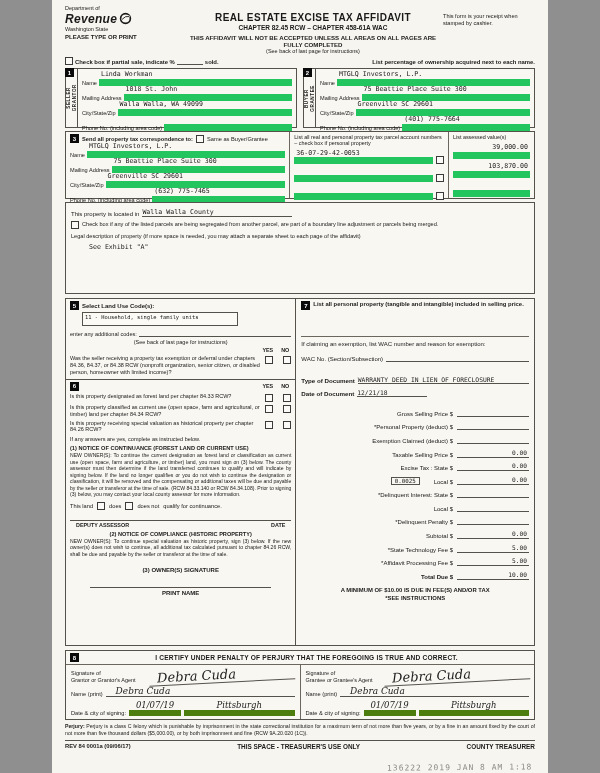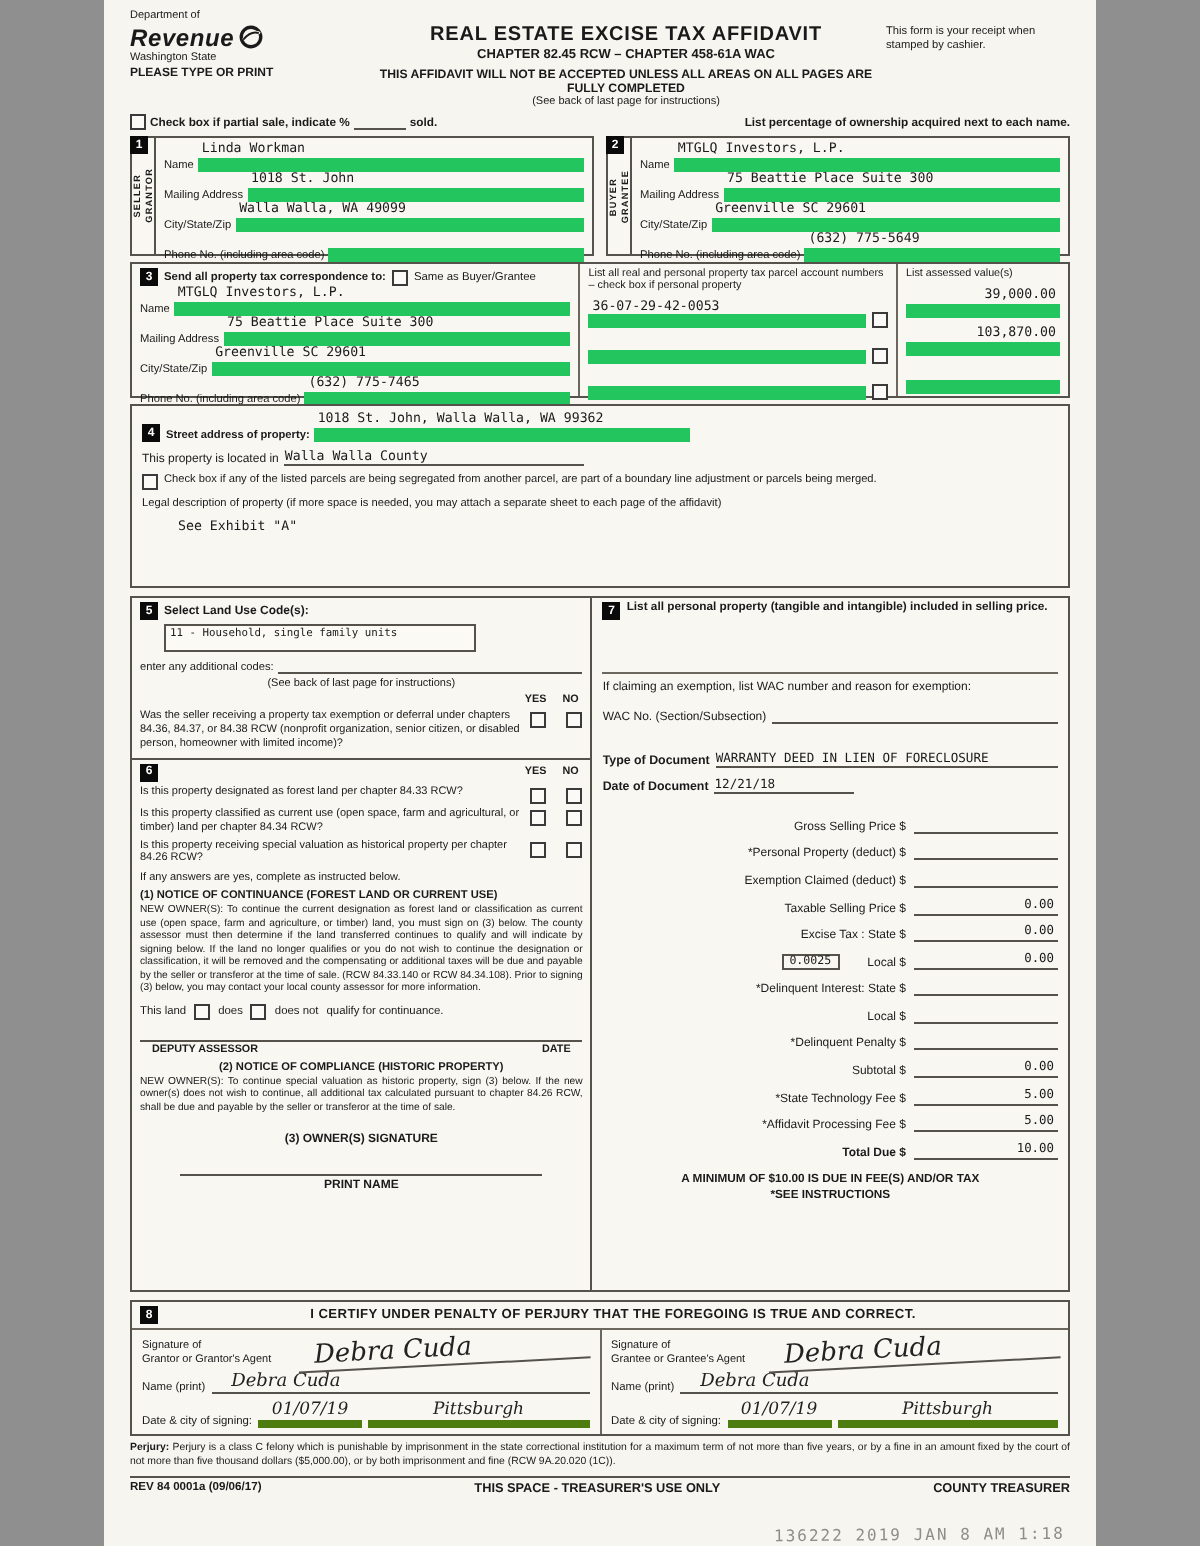--- a/index.html
+++ b/index.html
@@ -98,21 +98,21 @@
   .cert{flex:1;text-align:center;font-size:6.6px;font-weight:bold;letter-spacing:.2px}
   .halves{display:flex}
   .half{flex:1;padding:2px 5px 3px 5px}
   .half+.half{border-left:1px solid #6b675f}
   .sigrow{display:flex;align-items:flex-end}
   .siglabel{font-size:5.5px;line-height:1.2;width:78px}
   .sigscript{flex:1;border-bottom:1px solid #55524c;font-size:13px;transform:rotate(-3deg);padding-left:8px;white-space:nowrap}
   .nprow{display:flex;align-items:flex-end;margin-top:3px;font-size:5.7px;gap:3px}
   .npval{flex:1;border-bottom:1px solid #55524c;font-size:9px;padding-left:10px}
   .dcrow{display:flex;align-items:flex-end;margin-top:3px;font-size:5.7px;gap:3px}
-  .dcval{border-bottom:4px solid #4d7c0f;font-size:8.5px;text-align:center}
+  .dcval{border-bottom:6px solid #4d7c0f;font-size:8.5px;text-align:center}
   
   .perjury{font-size:5.2px;line-height:1.3;text-align:justify;margin-top:3px}
   .footer{display:flex;justify-content:space-between;align-items:flex-start;border-top:1px solid #55524c;margin-top:3px;padding-top:2px;font-size:6px}
   .footer .rev{font-weight:bold;font-size:5.8px}
   .footer .mid{font-size:6.4px;font-weight:bold}
   .footer .ct{font-size:6.4px;font-weight:bold}
   .stamp{position:absolute;right:16px;bottom:1px;font-family:"DejaVu Sans Mono",monospace;font-size:8px;color:#8e8d88;letter-spacing:1px;transform:rotate(-.5deg)}
 </style>
 </head>
 <body>
@@ -200,21 +200,21 @@
         <div class="field">
             <span class="flabel">Mailing Address</span>
             <span class="fval">75 Beattie Place Suite 300</span>
           </div>
         <div class="field">
             <span class="flabel">City/State/Zip</span>
             <span class="fval">Greenville SC 29601</span>
           </div>
         <div class="field">
             <span class="flabel">Phone No. (including area code)</span>
-            <span class="fval">(632) 775-5649</span>
+            <span class="fval">(401) 775-7664</span>
           </div>
       </div>
     </div>
   </div>
 
   <div class="sec3">
     <div class="sec3-left">
       <div class="sendrow">
         <span class="badge">3</span>
         <span>Send all property tax correspondence to:</span>
@@ -268,26 +268,20 @@
       <div class="vrow field">
           <span class="fval"></span>
         </div>
       <div class="vrow field">
           <span class="fval"></span>
         </div>
     </div>
   </div>
 
   <div class="sec4">
-    <div class="field">
-      <span class="badge" style="margin-right:3px">4</span>
-      <span class="flabel b">Street address of property:</span>
-      <span class="fval" style="max-width:260px">1018 St. John, Walla Walla, WA 99362</span>
-      <span style="flex:1"></span>
-    </div>
     <div class="loc">
       <span>This property is located in</span>
       <span class="locval">Walla Walla County</span>
     </div>
     <div class="seg">
       <span class="cb"></span>
       <span>Check box if any of the listed parcels are being segregated from another parcel, are part of a boundary line adjustment or parcels being merged.</span>
     </div>
     <div class="legal">Legal description of property (if more space is needed, you may attach a separate sheet to each page of the affidavit)</div>
     <div class="exhibit">See Exhibit "A"</div>

